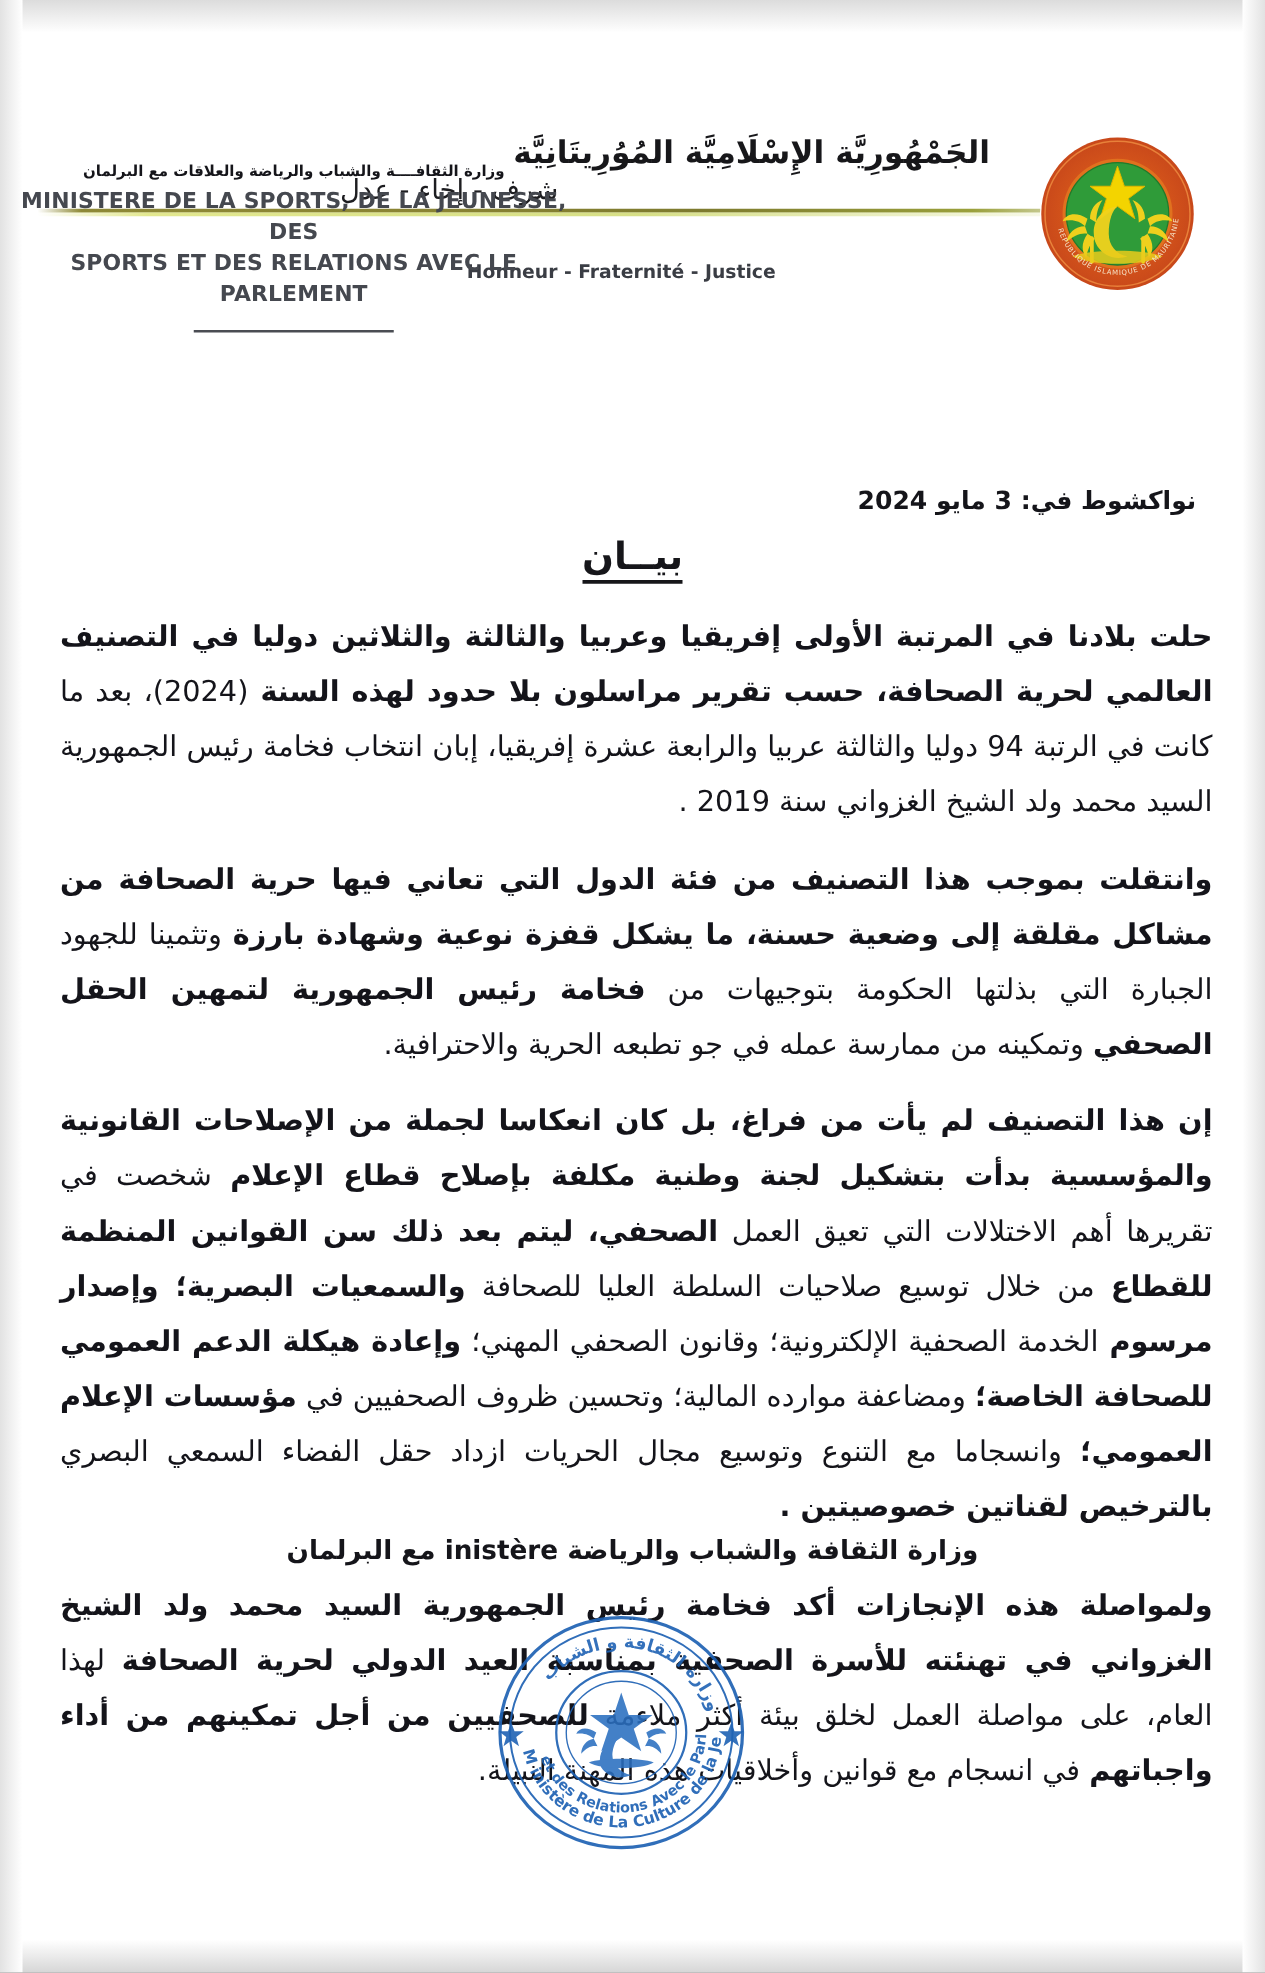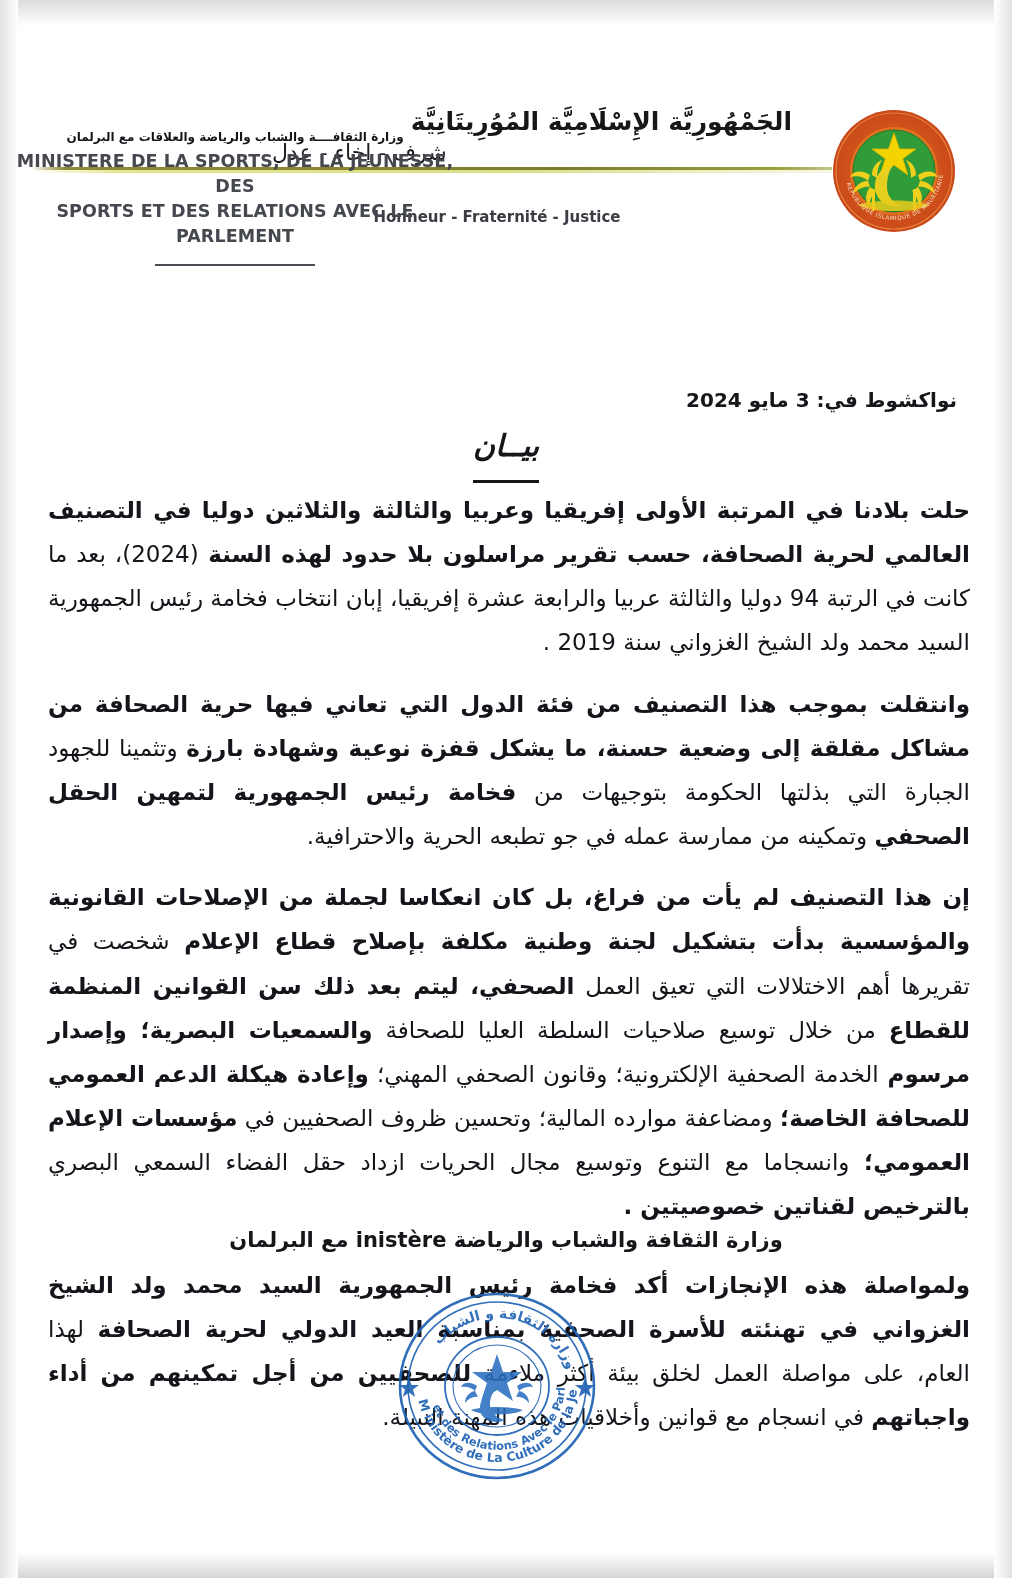--- a/index.html
+++ b/index.html
@@ -163,22 +163,21 @@
     width: 1012px;
     text-align: center;
     direction: rtl;
     font-weight: bold;
     font-size: 30px;
     color: #16161a;
     letter-spacing: 1px;
   }
   .doc-title span {
     border-bottom: 3px solid #16161a;
-    padding-bottom: 17px;
-    font-style: italic;
+    padding-bottom: 1px;
   }
 
   .body-text {
     position: absolute;
     top: 488px;
     left: 48px;
     width: 922px;
     direction: rtl;
     text-align: justify;
     font-size: 23px;

